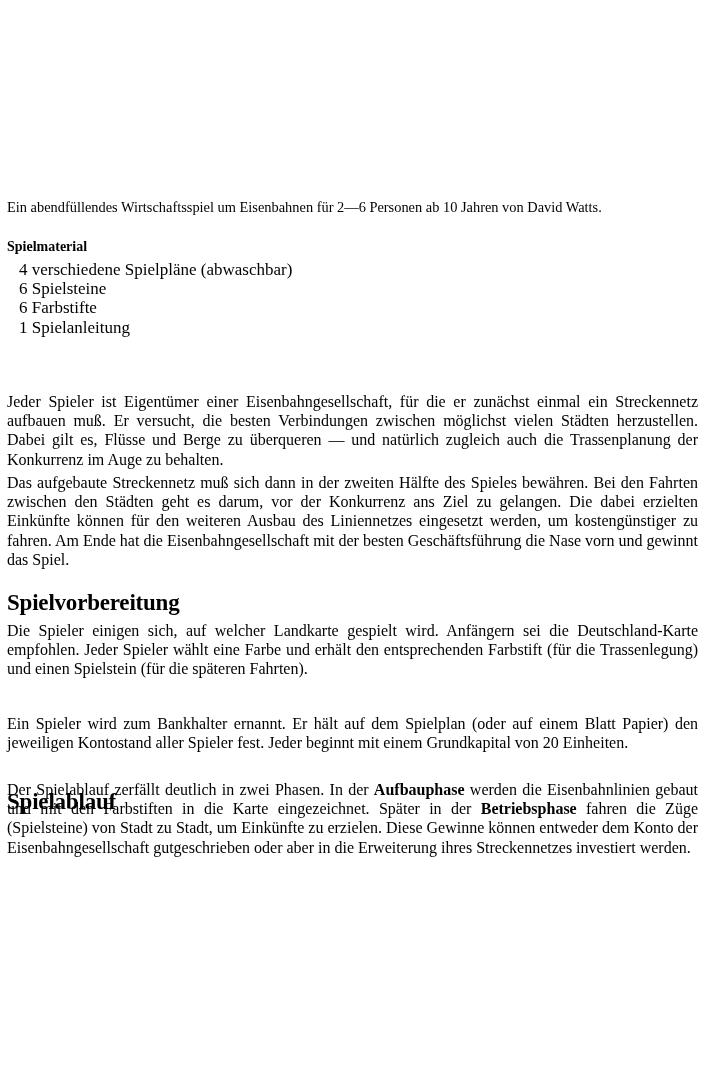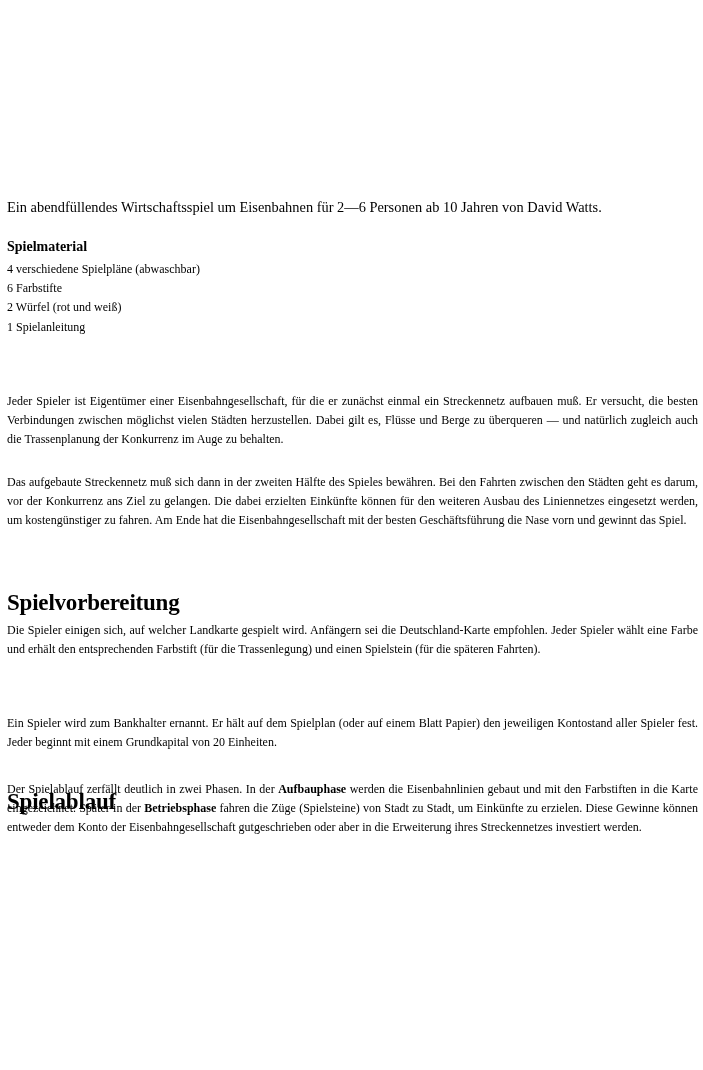--- a/index.html
+++ b/index.html
@@ -69,31 +69,32 @@
   }
 
   .sec-head-large {
     font-size: 23px;
     font-weight: bold;
     line-height: 27px;
     letter-spacing: -0.2px;
   }
 
   .para {
-    font-size: 12px;
+    font-size: 16px;
     line-height: 19.2px;
     text-align: justify;
     text-justify: inter-word;
     hyphens: manual;
   }
 
   .list-line {
-    font-size: 12px;
+    font-size: 17px;
     line-height: 19.2px;
     white-space: nowrap;
+    margin-left: 12px;
   }
 
   
   #block-spielmaterial-head { top: 238px; }
   #block-spielmaterial-list { top: 260px; }
   #block-kurz-head        { top: 374px; }
   #block-kurz-p1          { top: 392px; }
   #block-kurz-p2          { top: 473px; }
   #block-vorb-head        { top: 589px; }
   #block-vorb-p1          { top: 621px; }
@@ -117,22 +118,22 @@
 <div class="page">
 
 
 
   <div class="col intro" id="intro-line" style="top:198px;">Ein abendfüllendes Wirtschaftsspiel um Eisenbahnen für 2—6 Personen ab 10 Jahren von David Watts.</div>
 
   <div class="col sec-head-small" id="block-spielmaterial-head">Spielmaterial</div>
 
   <div class="col" id="block-spielmaterial-list">
     <div class="list-line">4 verschiedene Spielpläne (abwaschbar)</div>
+    <div class="list-line">6 Spielsteine</div>
     <div class="list-line">6 Farbstifte</div>
-    <div class="list-line">2 Würfel (rot und weiß)</div>
     <div class="list-line">1 Spielanleitung</div>
   </div>
 
 
   <div class="col para" id="block-kurz-p1">Jeder Spieler ist Eigentümer einer Eisenbahngesellschaft, für die er zunächst einmal ein Streckennetz aufbauen muß. Er versucht, die besten Verbindungen zwischen möglichst vielen Städten herzustellen. Dabei gilt es, Flüsse und Berge zu überqueren — und natürlich zugleich auch die Trassenplanung der Konkurrenz im Auge zu behalten.</div>
 
   <div class="col para" id="block-kurz-p2">Das aufgebaute Streckennetz muß sich dann in der zweiten Hälfte des Spieles bewähren. Bei den Fahrten zwischen den Städten geht es darum, vor der Konkurrenz ans Ziel zu gelangen. Die dabei erzielten Einkünfte können für den weiteren Ausbau des Liniennetzes eingesetzt werden, um kostengünstiger zu fahren. Am Ende hat die Eisenbahngesellschaft mit der besten Geschäftsführung die Nase vorn und gewinnt das Spiel.</div>
 
   <div class="col sec-head-large" id="block-vorb-head">Spielvorbereitung</div>
 

